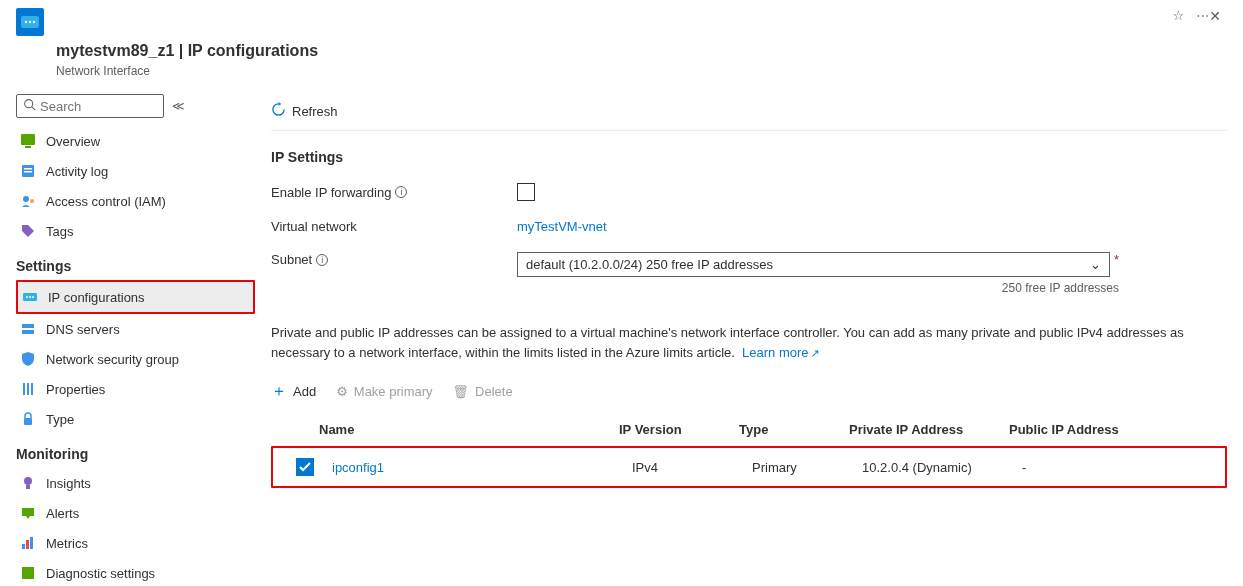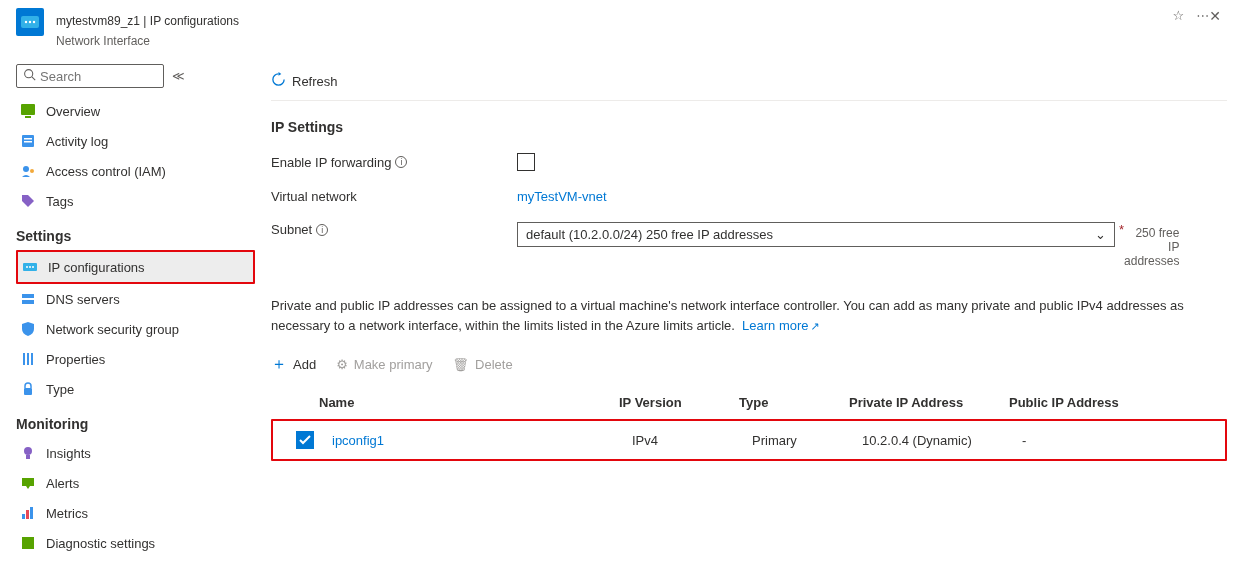--- a/index.html
+++ b/index.html
@@ -23,24 +23,25 @@
   border-radius: 2px;
   display: flex;
   align-items: center;
   justify-content: center;
   margin-right: 12px;
   flex-shrink: 0;
 }
 .header-icon svg { width: 18px; height: 12px; }
 .header-title-block { flex: 1; }
 .header-title {
-  font-size: 12px;
-  font-weight: 400;
+  font-size: 16px;
+  font-weight: 700;
   color: #323130;
   line-height: 26px;
+  margin-top: 30px;
 }
 .header-subtitle {
   font-size: 12px;
   color: #605e5c;
 }
 .header-actions {
   display: flex;
   gap: 12px;
   color: #605e5c;
   margin-left: 8px;
@@ -203,21 +204,21 @@
   display: flex; align-items: center; justify-content: center;
   margin-left: 12px;
 }
 .row-check svg { width: 12px; height: 10px; }
 .row-name { color: #0078d4; cursor: pointer; }
 .red-table-border {
   border: 2px solid #e3070d;
   border-radius: 1px;
   margin-top: -2px;
 }
-.subnet-block { display:flex; flex-direction: row; width: 602px; }
+.subnet-block { display:flex; flex-direction: column; width: 602px; }
 .subnet-line { display:flex; align-items:flex-start; }
 </style>
 </head>
 <body>
 
 <div class="header">
   <div class="header-icon">
     <svg viewBox="0 0 18 12">
         <rect x="0" y="0" width="18" height="12" rx="2" fill="#32b1e8"></rect>
         <circle cx="5" cy="6" r="1.2" fill="#fff"></circle>

